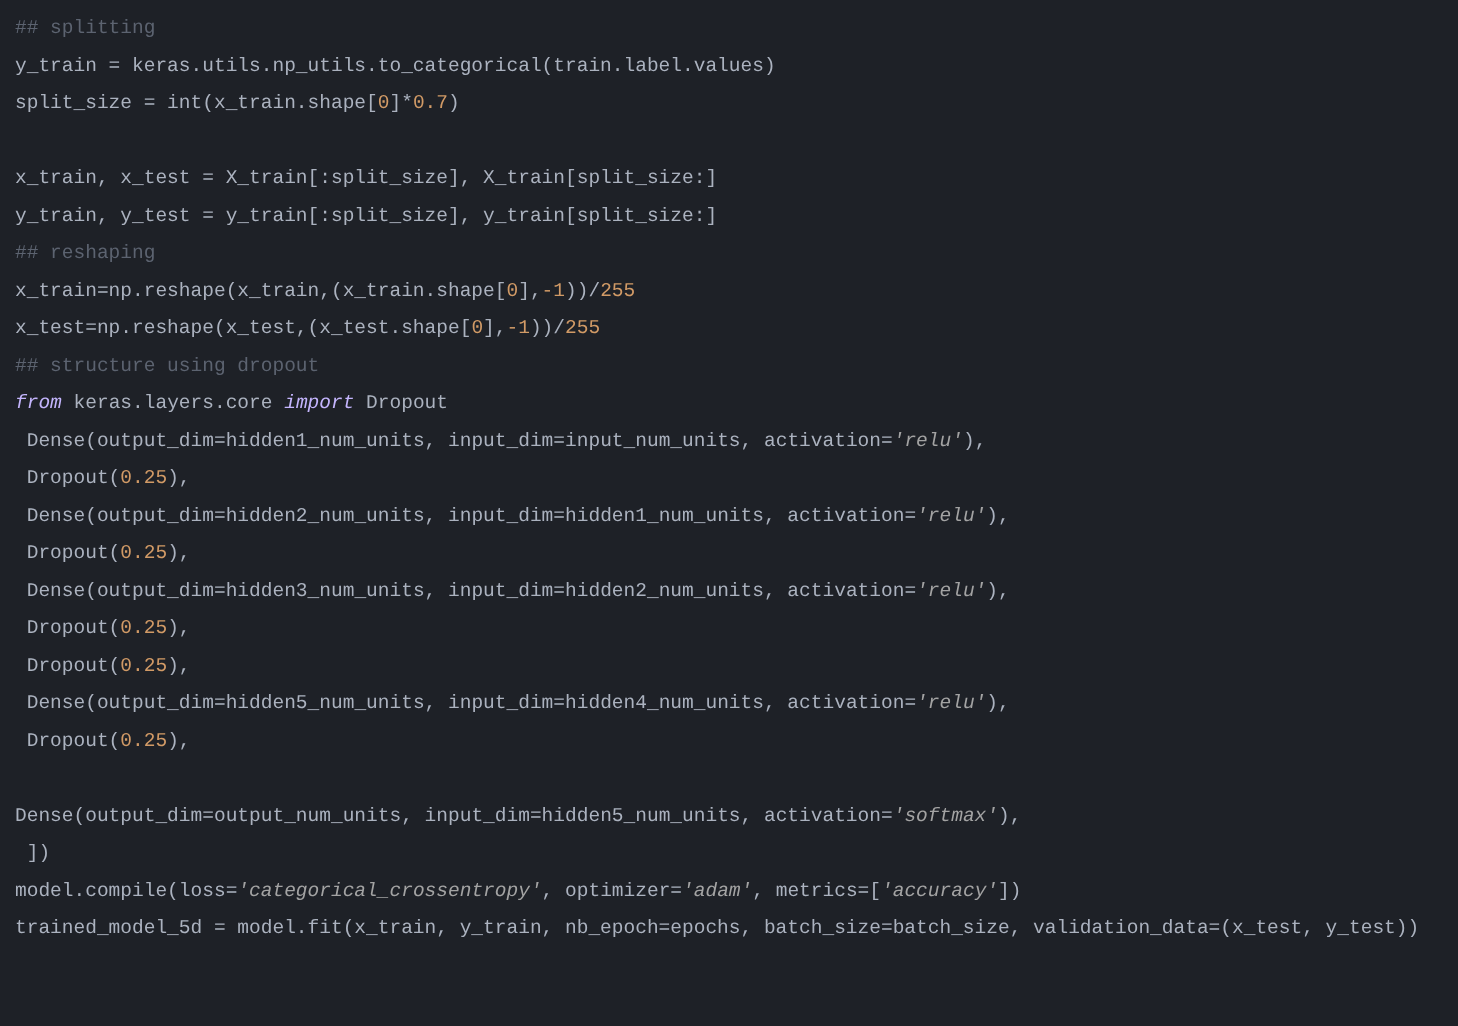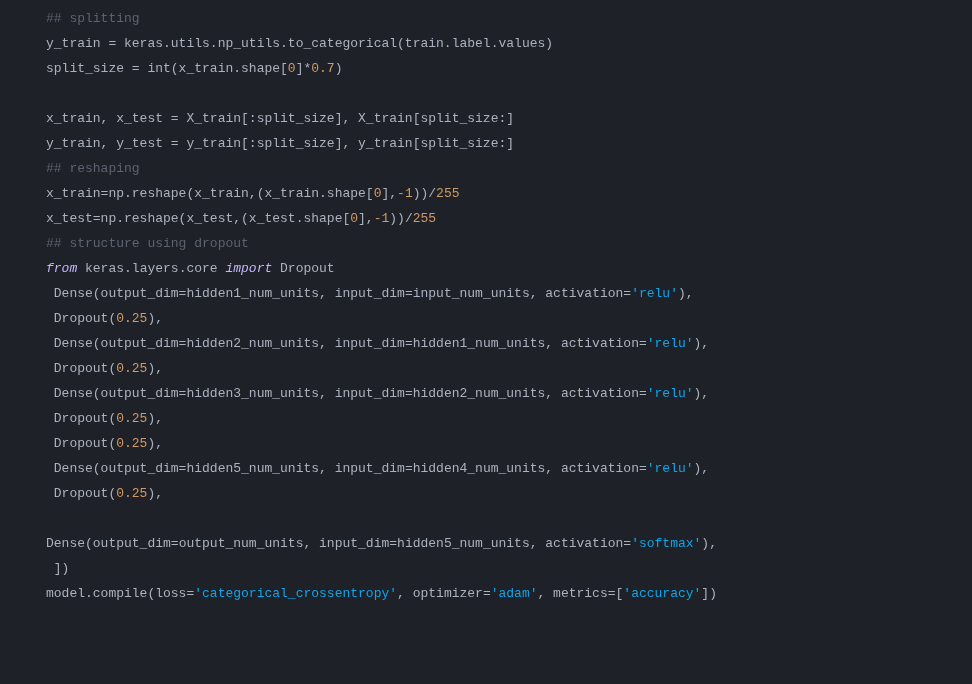--- a/index.html
+++ b/index.html
@@ -6,25 +6,25 @@
   body {
     background: #1e2127;
     color: #abb2bf;
     font-family: "Consolas", "Courier New", monospace;
     font-size: 13px;
     line-height: 25px;
     padding: 6px 10px;
     width: 972px;
     overflow-x: hidden;
   }
-  .line { white-space: pre; margin-left: 36px; }
+  .line { white-space: pre; }
   .comment { color: #5c6370; }
   .keyword { color: #c4b5fd; font-style: italic; }
   .num { color: #d19a66; }
-  .str { color: #0ea5e9; }
+  .str { color: #a3a3a3; font-style: italic; }
 </style>
 </head>
 <body>
 
 <div>
 
 <div class="line"><span class="comment">## splitting</span></div>
 
 <div class="line"><span>y_train = keras.utils.np_utils.to_categorical(train.label.values)</span></div>
 
@@ -67,14 +67,15 @@
 <div class="line"><span> Dropout(</span><span class="num">0.25</span><span>),</span></div>
 
 <div class="line">&nbsp;</div>
 
 <div class="line"><span>Dense(output_dim=</span><span>output_num_units</span><span>, input_dim=</span><span>hidden5_num_units</span><span>, activation=</span><span class="str">'softmax'</span><span>),</span></div>
 
 <div class="line"><span> ])</span></div>
 
 <div class="line"><span>model.compile(loss=</span><span class="str">'categorical_crossentropy'</span><span>, optimizer=</span><span class="str">'adam'</span><span>, metrics=[</span><span class="str">'accuracy'</span><span>])</span></div>
 
+<div class="line"><span>trained_model_5d = model.fit(x_train, y_train, nb_epoch=epochs, batch_size=batch_size, validation_data=(x_test, y_test))</span></div>
 
 </div>
 
 </body></html>

